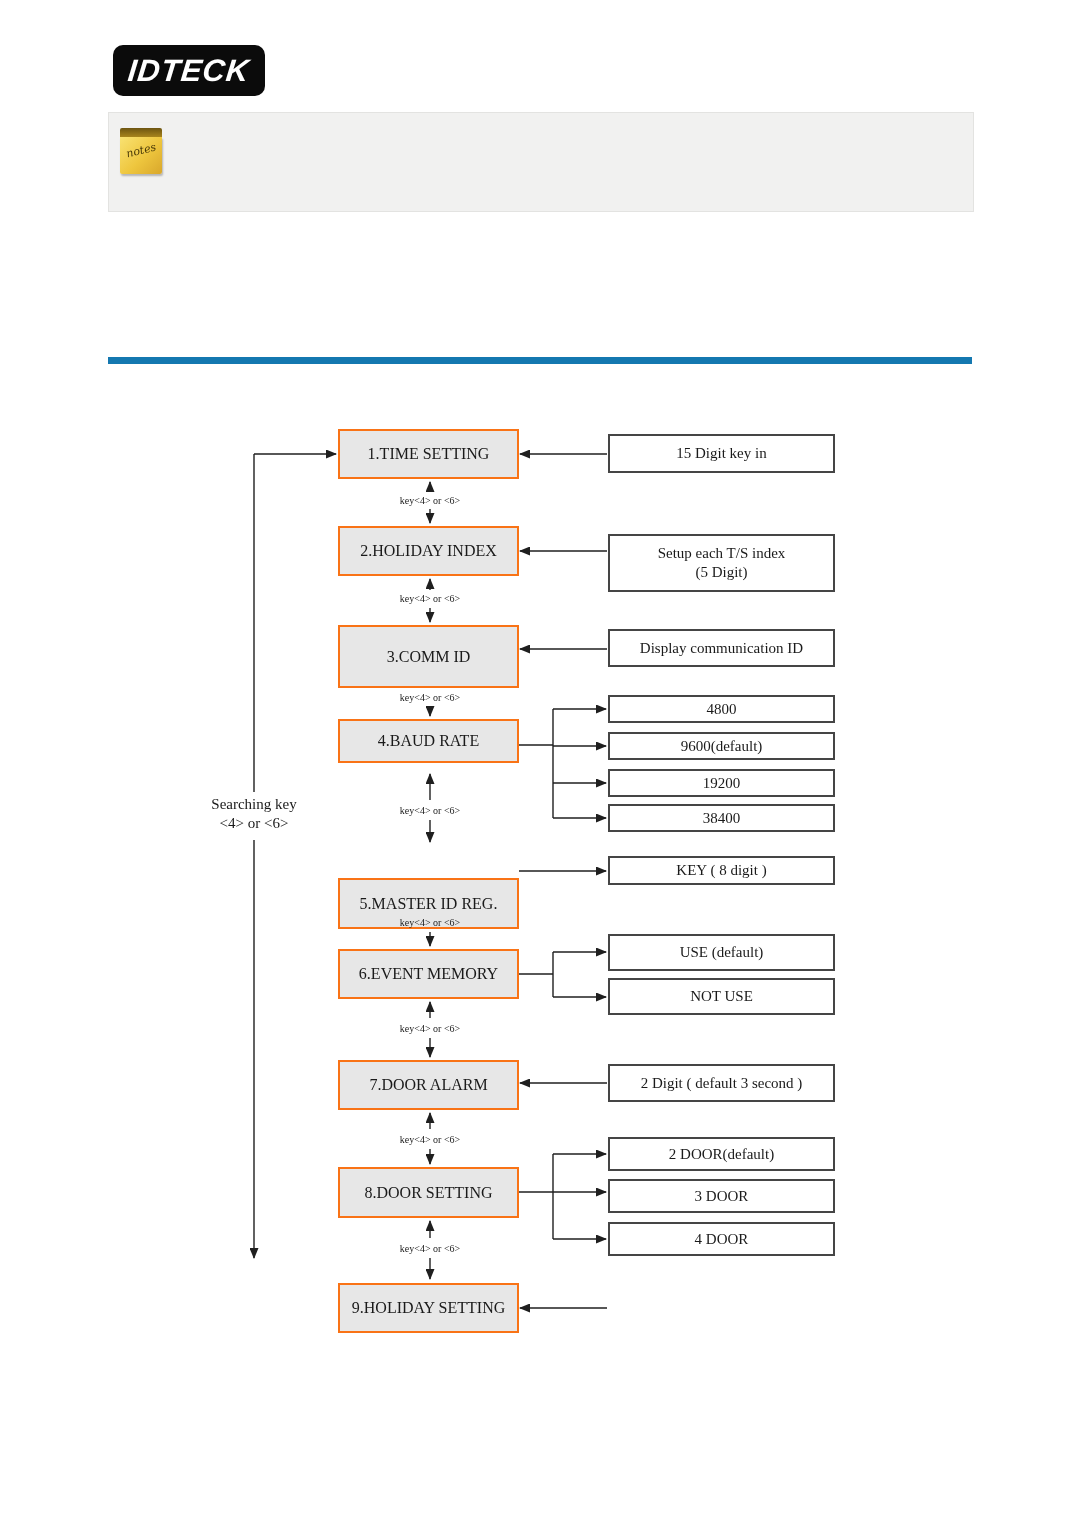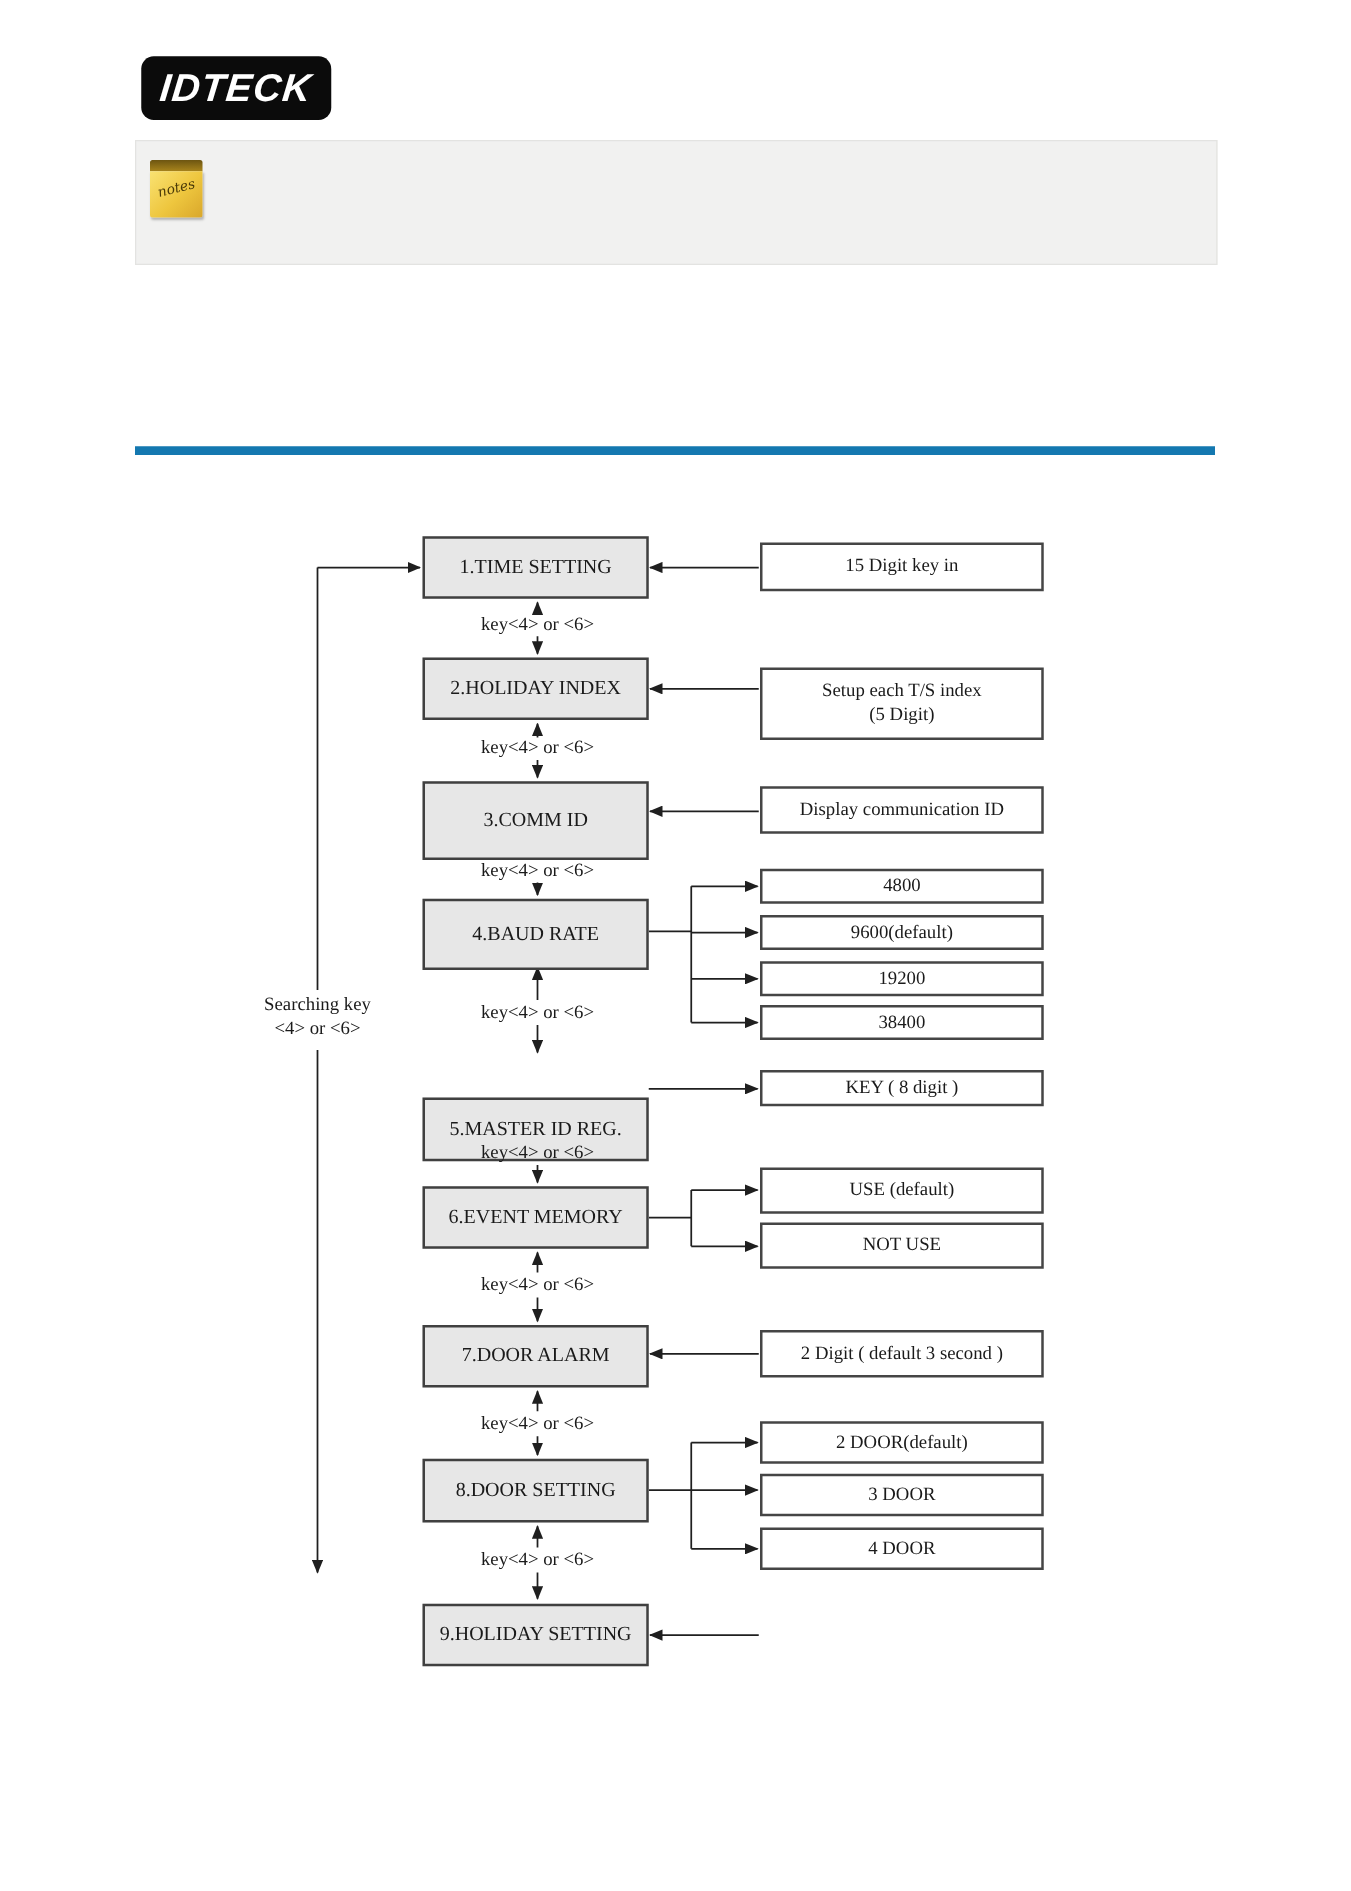--- a/index.html
+++ b/index.html
@@ -39,33 +39,33 @@
   }
   
   .divider {
     position:absolute; left:108px; top:357px; width:864px; height:7px;
     background:#1478b0;
   }
   
   .flow-svg { position:absolute; left:0; top:0; pointer-events:none; }
   .lbox {
     position:absolute; left:338px; width:181px; box-sizing:border-box;
-    background:#e7e7e7; border:2px solid #404040;
+    background:#e7e7e7; border:2px solid #f97316;
     display:flex; align-items:center; justify-content:center;
     font-size:16px;
   }
   .rbox {
     position:absolute; left:608px; width:227px; box-sizing:border-box;
     background:#ffffff; border:2px solid #454545;
     display:flex; flex-direction:column; align-items:center; justify-content:center;
     font-size:15px; text-align:left; line-height:19px;
   }
   .keylbl {
     position:absolute; left:345px; width:170px; height:17px; text-align:center;
-    font-size:15px; line-height:17px;
+    font-size:10px; line-height:17px;
   }
   .searching {
     position:absolute; left:174px; top:795px; width:160px; text-align:center;
     font-size:15px; line-height:19px; background:#ffffff;
   }
   .searching span { display:block; }
 </style>
 </head>
 <body>
 
@@ -147,21 +147,21 @@
   </svg>
 
   <div class="searching">
     <span>Searching key</span>
     <span>&lt;4&gt; or &lt;6&gt;</span>
   </div>
 
   <div class="lbox" style="top:429px;height:50px">1.TIME SETTING</div>
   <div class="lbox" style="top:526px;height:50px">2.HOLIDAY INDEX</div>
   <div class="lbox" style="top:625px;height:63px">3.COMM ID</div>
-  <div class="lbox" style="top:719px;height:57px">4.BAUD RATE</div>
+  <div class="lbox" style="top:719px;height:44px">4.BAUD RATE</div>
   <div class="lbox" style="top:878px;height:51px">5.MASTER ID REG.</div>
   <div class="lbox" style="top:949px;height:50px">6.EVENT MEMORY</div>
   <div class="lbox" style="top:1060px;height:50px">7.DOOR ALARM</div>
   <div class="lbox" style="top:1167px;height:51px">8.DOOR SETTING</div>
   <div class="lbox" style="top:1283px;height:50px">9.HOLIDAY SETTING</div>
 
   <div class="keylbl" style="top:492px">key&lt;4&gt; or &lt;6&gt;</div>
   <div class="keylbl" style="top:590px">key&lt;4&gt; or &lt;6&gt;</div>
   <div class="keylbl" style="top:689px">key&lt;4&gt; or &lt;6&gt;</div>
   <div class="keylbl" style="top:802px">key&lt;4&gt; or &lt;6&gt;</div>

